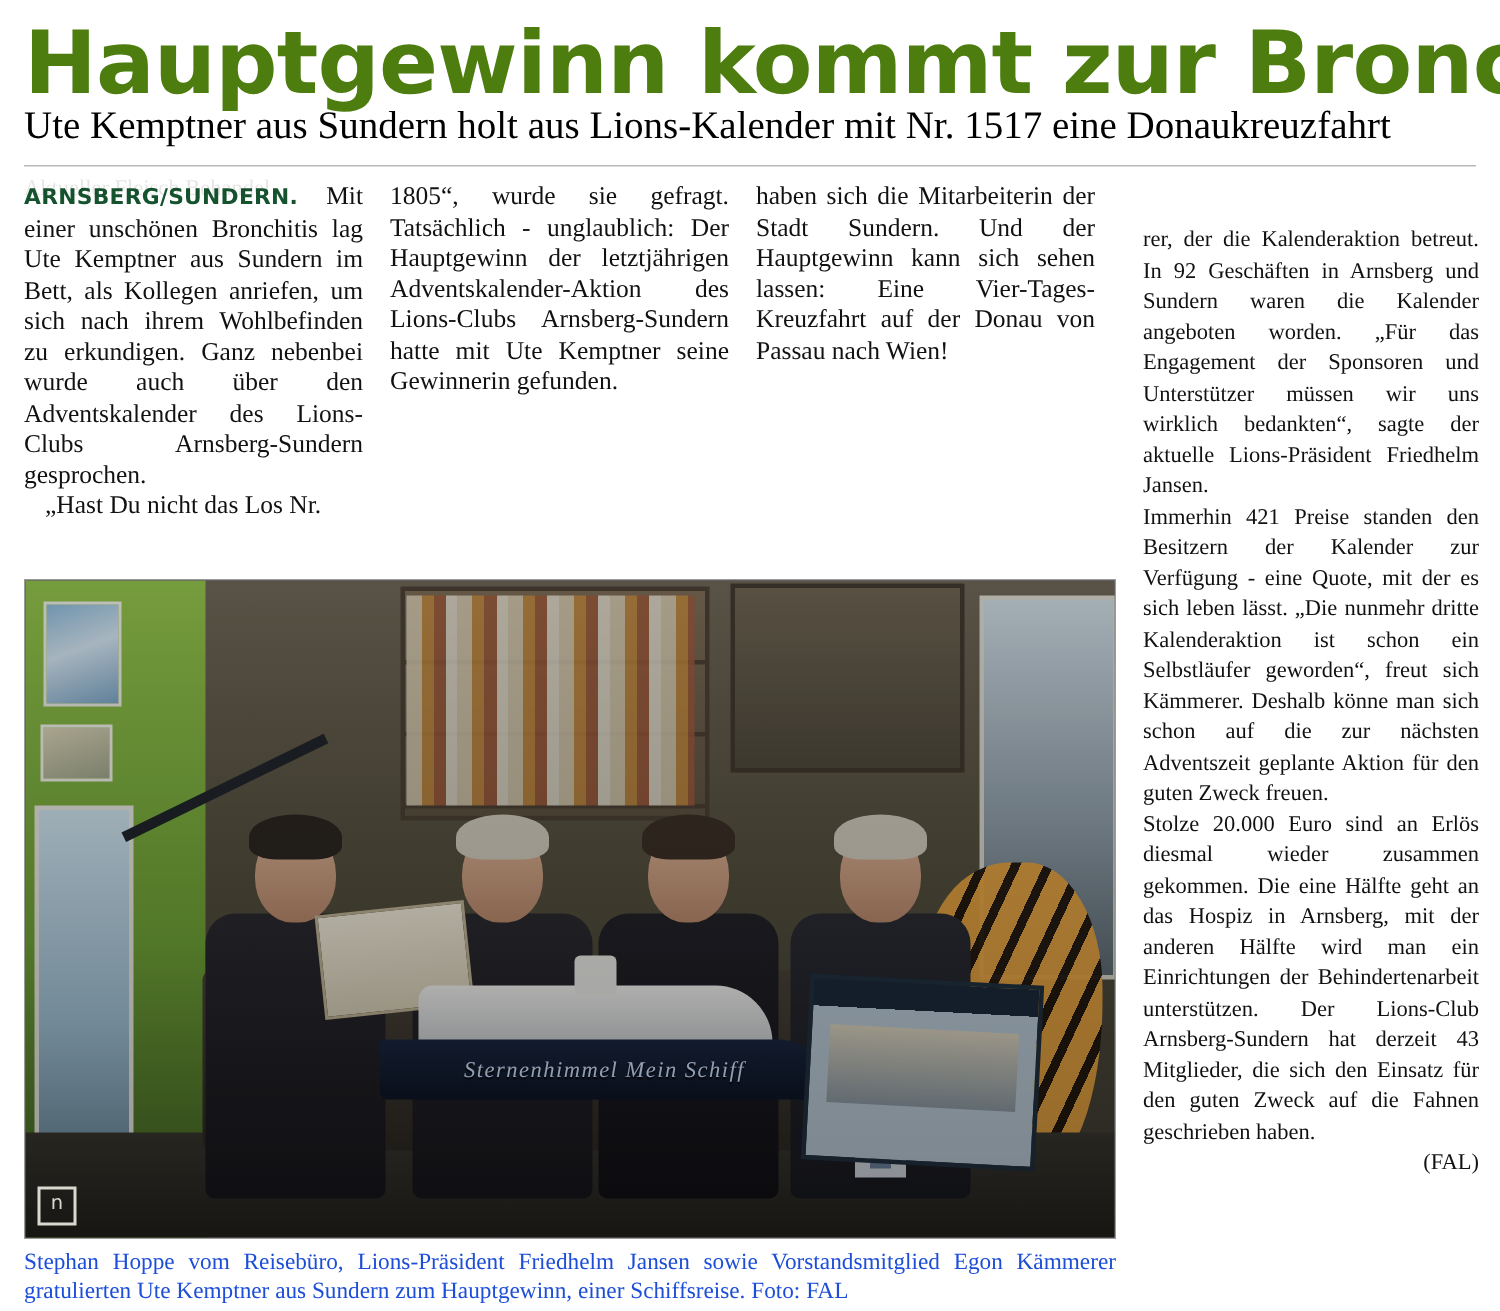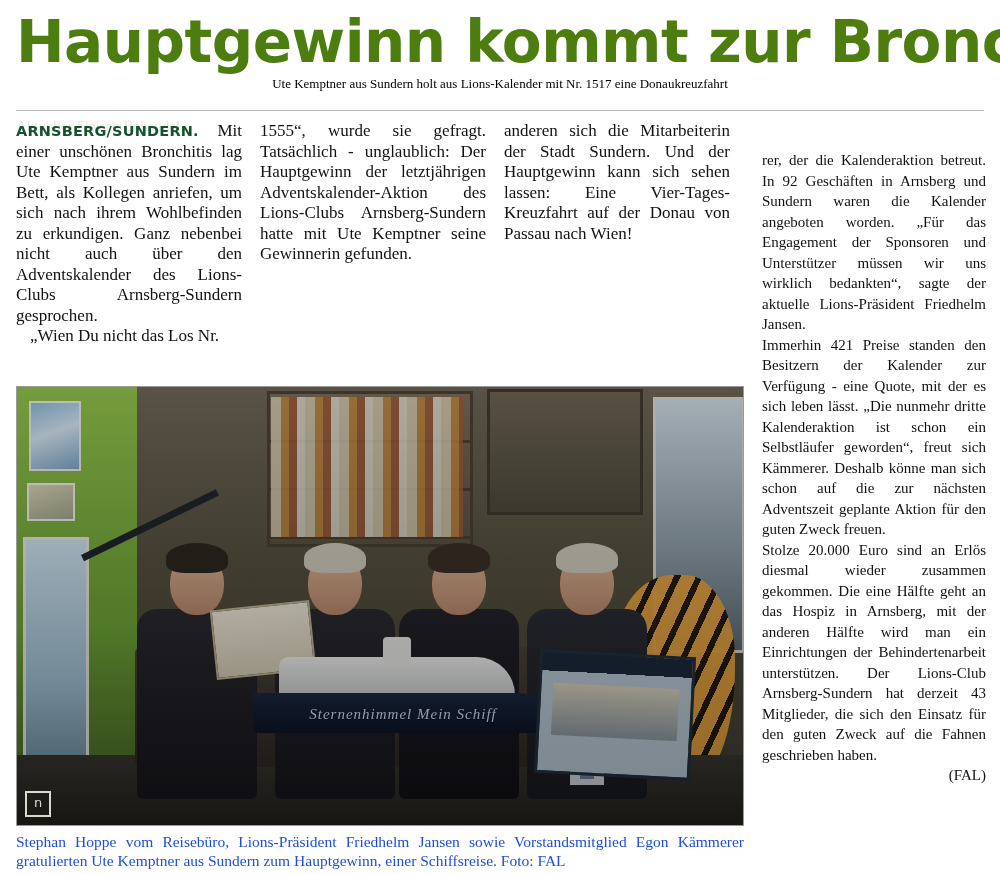--- a/index.html
+++ b/index.html
@@ -28,23 +28,22 @@
     font-size: 58px;
     line-height: 52px;
     letter-spacing: -0.5px;
     text-align: center;
     color: #4d7c0f;
     margin: 4px 0 2px 0;
     white-space: nowrap;
   }
   .subhead {
     font-family: "Liberation Serif", serif;
-    font-size: 13px;
+    font-size: 26px;
     line-height: 24px;
-    text-align: center;
     color: #000;
     margin: 4px 0 14px 0;
     white-space: nowrap;
   }
   .rule {
     border: 0;
     border-top: 1px solid #b9b9b9;
     margin: 0 0 10px 0;
   }
   .columns {
@@ -291,31 +290,31 @@
 
   <h1 class="headline">Hauptgewinn kommt zur Bronchitis</h1>
   <div class="subhead">Ute Kemptner aus Sundern holt aus Lions-Kalender mit Nr. 1517 eine Donaukreuzfahrt</div>
   <hr class="rule">
 
   <div class="columns">
 
     <div class="col">
       <p>
         <span class="dateline">ARNSBERG/SUNDERN.</span>
-        <span>Mit einer unschönen Bronchitis lag Ute Kemptner aus Sundern im Bett, als Kollegen anriefen, um sich nach ihrem Wohlbefinden zu erkundigen. Ganz nebenbei nicht auch über den Adventskalender des Lions-Clubs Arnsberg-Sundern gesprochen.</span>
+        <span>Mit einer unschönen Bronchitis lag Ute Kemptner aus Sundern im Bett, als Kollegen anriefen, um sich nach ihrem Wohlbefinden zu erkundigen. Ganz nebenbei wurde auch über den Adventskalender des Lions-Clubs Arnsberg-Sundern gesprochen.</span>
       </p>
-      <p class="indent">„Wien Du nicht das Los Nr.</p>
+      <p class="indent">„Hast Du nicht das Los Nr.</p>
     </div>
 
     <div class="col">
-      <p>1555“, wurde sie gefragt. Tatsächlich - unglaublich: Der Hauptgewinn der letztjährigen Adventskalender-Aktion des Lions-Clubs Arnsberg-Sundern hatte mit Ute Kemptner seine Gewinnerin gefunden.</p>
+      <p>1805“, wurde sie gefragt. Tatsächlich - unglaublich: Der Hauptgewinn der letztjährigen Adventskalender-Aktion des Lions-Clubs Arnsberg-Sundern hatte mit Ute Kemptner seine Gewinnerin gefunden.</p>
     </div>
 
     <div class="col">
-      <p>anderen sich die Mitarbeiterin der Stadt Sundern. Und der Hauptgewinn kann sich sehen lassen: Eine Vier-Tages-Kreuzfahrt auf der Donau von Passau nach Wien!</p>
+      <p>haben sich die Mitarbeiterin der Stadt Sundern. Und der Hauptgewinn kann sich sehen lassen: Eine Vier-Tages-Kreuzfahrt auf der Donau von Passau nach Wien!</p>
     </div>
 
   </div>
 
   <div class="photo-wrap">
     <div class="photo">
       <div class="ph-bg"></div>
       <div class="ph-wall-left"></div>
       <div class="ph-poster-a"></div>
       <div class="ph-poster-b"></div>

